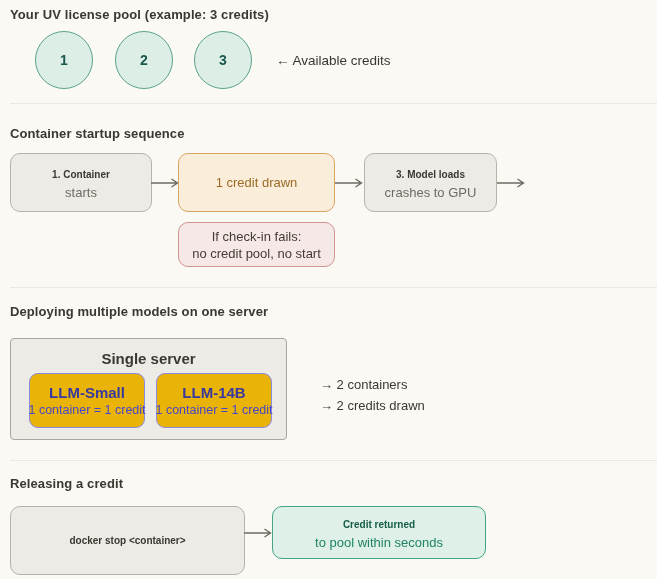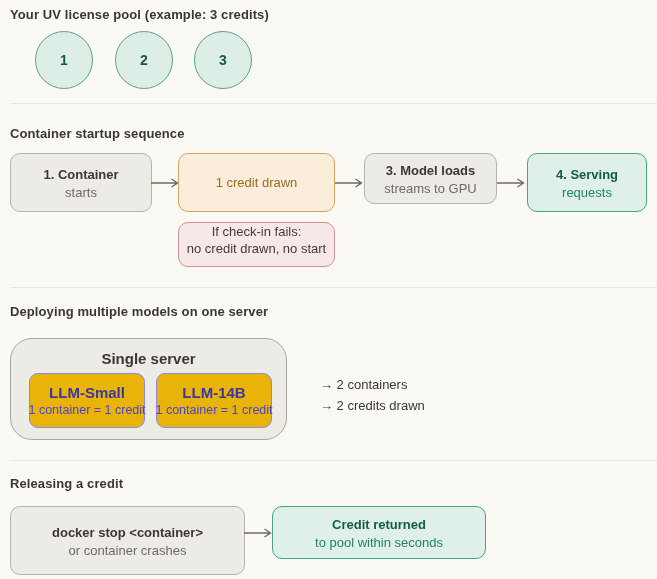--- a/index.html
+++ b/index.html
@@ -12,41 +12,41 @@
 
   
   .circle{position:absolute;top:31px;width:58px;height:58px;border-radius:50%;
     background:#ddeee6;border:1px solid #5ba289;display:flex;align-items:center;justify-content:center;
     font-size:14px;font-weight:700;color:#19584a;box-sizing:border-box;}
   .avail-label{position:absolute;left:276px;top:53px;font-size:13.5px;color:#3b3731;}
 
   
   .box{position:absolute;box-sizing:border-box;border-radius:10px;display:flex;flex-direction:column;
     align-items:center;justify-content:center;text-align:center;border:1px solid transparent;}
-  .box .t{font-size:13px;font-weight:700;line-height:19px;white-space:nowrap;}
+  .box .t{font-size:10px;font-weight:700;line-height:19px;white-space:nowrap;}
   .box .s{font-size:13px;line-height:17px;white-space:nowrap;}
 
   .v-gray{background:#edebe6;border-color:#b6b3ab;}
   .v-gray .t{color:#3b3731;} .v-gray .s{color:#6f6b63;}
   .v-orange{background:#faeedb;border-color:#d8a263;}
   .v-orange .t{color:#6b4a1f;} .v-orange .s{color:#9c6a25;}
   .v-teal{background:#def0e8;border-color:#44a487;}
   .v-teal .t{color:#155c45;} .v-teal .s{color:#208363;}
 
   .arrow{position:absolute;width:30px;height:12px;}
   .arrow svg{display:block;}
 
   .fail-note{position:absolute;left:178px;top:222px;width:157px;height:45px;box-sizing:border-box;
     background:#f6e8e6;border:1px solid #d19490;border-radius:10px;display:flex;flex-direction:column;
-    align-items:center;justify-content:flex-start;text-align:center;}
+    align-items:center;justify-content:center;text-align:center;}
   .fail-note div{font-size:13px;line-height:17px;color:#433c36;white-space:nowrap;}
 
   
   .server-box{position:absolute;left:10px;top:338px;width:277px;height:102px;box-sizing:border-box;
-    background:#ecebe5;border:1px solid #a9a69f;border-radius:22px;}
+    background:#ecebe5;border:1px solid #a9a69f;border-radius:4px;}
   .server-title{position:absolute;left:0;right:0;top:11px;text-align:center;font-size:15px;font-weight:700;color:#3b3731;}
   .model-box{position:absolute;top:34px;width:116px;height:55px;box-sizing:border-box;
     background:#eab308;border:1px solid #8a8ae0;border-radius:9px;display:flex;flex-direction:column;
     align-items:center;justify-content:center;text-align:center;}
   .model-box .t{font-size:15px;font-weight:700;color:#39399e;line-height:19px;white-space:nowrap;}
   .model-box .s{font-size:12.5px;color:#4646c8;line-height:16px;white-space:nowrap;}
   .multi-note{position:absolute;left:320px;font-size:13px;color:#3b3731;white-space:nowrap;}
 </style>
 </head>
 <body>
@@ -56,20 +56,21 @@
   <div class="section-title" style="top:7px">Your UV license pool (example: 3 credits)</div>
   <div class="circle" style="left:35px">
       <span>1</span>
     </div>
   <div class="circle" style="left:115px">
       <span>2</span>
     </div>
   <div class="circle" style="left:194px">
       <span>3</span>
     </div>
+  <div class="avail-label">← Available credits</div>
 
   <div class="divider" style="top:103px"></div>
 
   <div class="section-title" style="top:126px">Container startup sequence</div>
 
   <div class="box v-gray" style="left:10px;top:153px;width:142px;height:59px">
     <div class="t">1. Container</div>
     <div class="s">starts</div>
   </div>
   <div class="arrow" style="left:150px;top:177px">
@@ -78,37 +79,33 @@
       </svg>
   </div>
   <div class="box v-orange" style="left:178px;top:153px;width:157px;height:59px">
     <div class="s">1 credit drawn</div>
   </div>
   <div class="arrow" style="left:334px;top:177px">
     <svg width="30" height="12" viewBox="0 0 30 12">
         <path d="M1 6 H27 M21.5 2 L27.5 6 L21.5 10" fill="none" stroke="#6f6b63" stroke-width="1.4"></path>
       </svg>
   </div>
-  <div class="box v-gray" style="left:364px;top:153px;width:133px;height:51px">
+  <div class="box v-gray" style="left:364px;top:153px;width:133px;height:59px">
     <div class="t">3. Model loads</div>
-    <div class="s">streams to GPU</div>
+    <div class="s">crashes to GPU</div>
   </div>
   <div class="arrow" style="left:496px;top:177px">
     <svg width="30" height="12" viewBox="0 0 30 12">
         <path d="M1 6 H27 M21.5 2 L27.5 6 L21.5 10" fill="none" stroke="#6f6b63" stroke-width="1.4"></path>
       </svg>
   </div>
-  <div class="box v-teal" style="left:527px;top:153px;width:120px;height:59px">
-    <div class="t">4. Serving</div>
-    <div class="s">requests</div>
-  </div>
 
   <div class="fail-note">
     <div>If check-in fails:</div>
-    <div>no credit drawn, no start</div>
+    <div>no credit pool, no start</div>
   </div>
 
   <div class="divider" style="top:287px"></div>
 
   <div class="section-title" style="top:304px">Deploying multiple models on one server</div>
 
   <div class="server-box">
     <div class="server-title">Single server</div>
     <div class="model-box" style="left:18px">
       <div class="t">LLM-Small</div>
@@ -121,21 +118,20 @@
   </div>
   <div class="multi-note" style="top:377px">→ 2 containers</div>
   <div class="multi-note" style="top:398px">→ 2 credits drawn</div>
 
   <div class="divider" style="top:460px"></div>
 
   <div class="section-title" style="top:476px">Releasing a credit</div>
 
   <div class="box v-gray" style="left:10px;top:506px;width:235px;height:69px">
     <div class="t">docker stop &lt;container&gt;</div>
-    <div class="s">or container crashes</div>
   </div>
   <div class="arrow" style="left:243px;top:527px">
     <svg width="30" height="12" viewBox="0 0 30 12">
         <path d="M1 6 H27 M21.5 2 L27.5 6 L21.5 10" fill="none" stroke="#6f6b63" stroke-width="1.4"></path>
       </svg>
   </div>
   <div class="box v-teal" style="left:272px;top:506px;width:214px;height:53px">
     <div class="t">Credit returned</div>
     <div class="s">to pool within seconds</div>
   </div>

